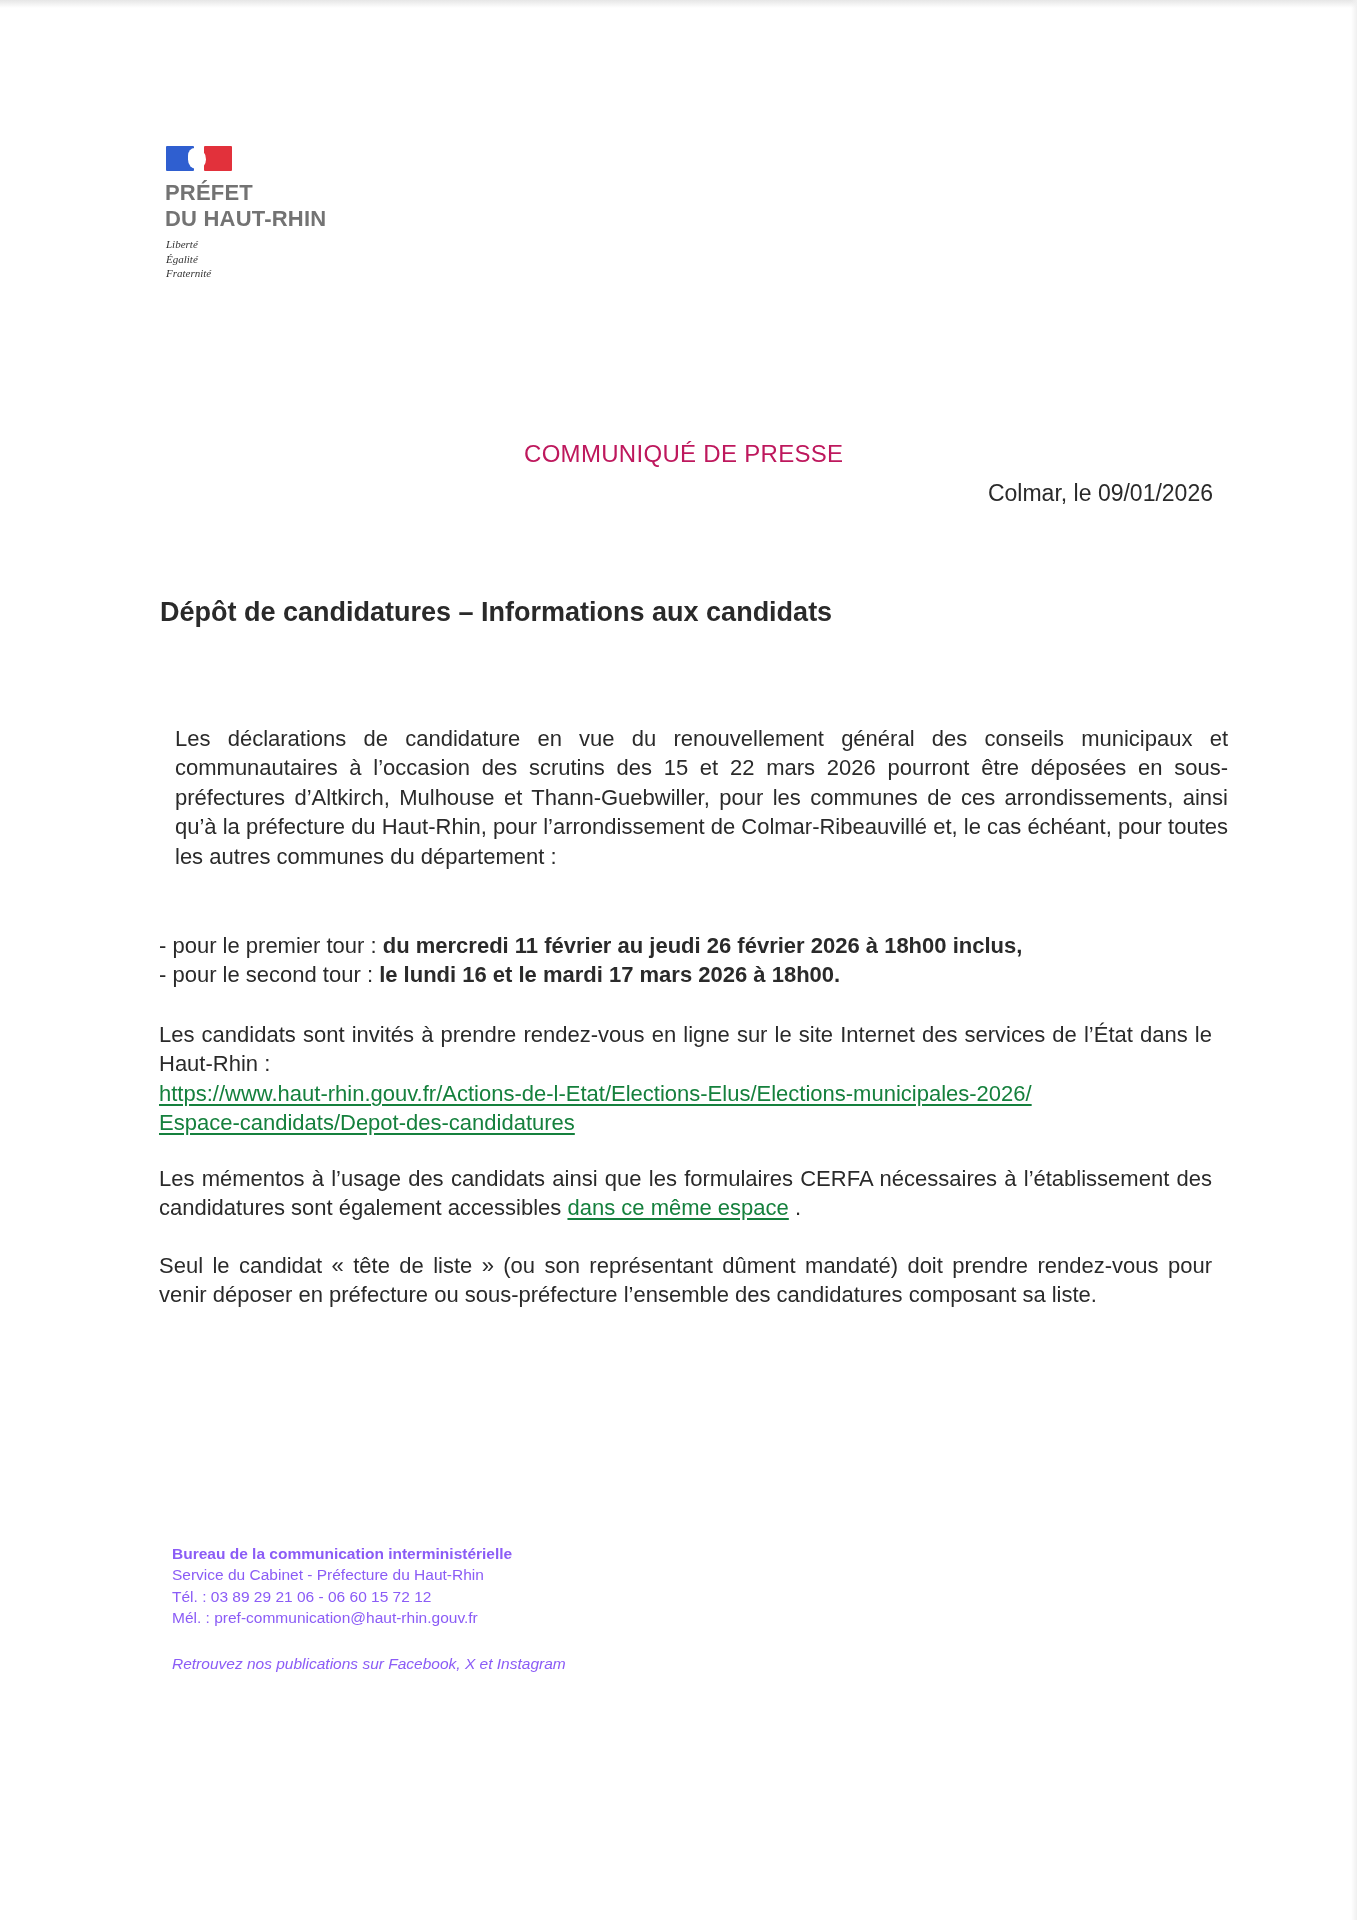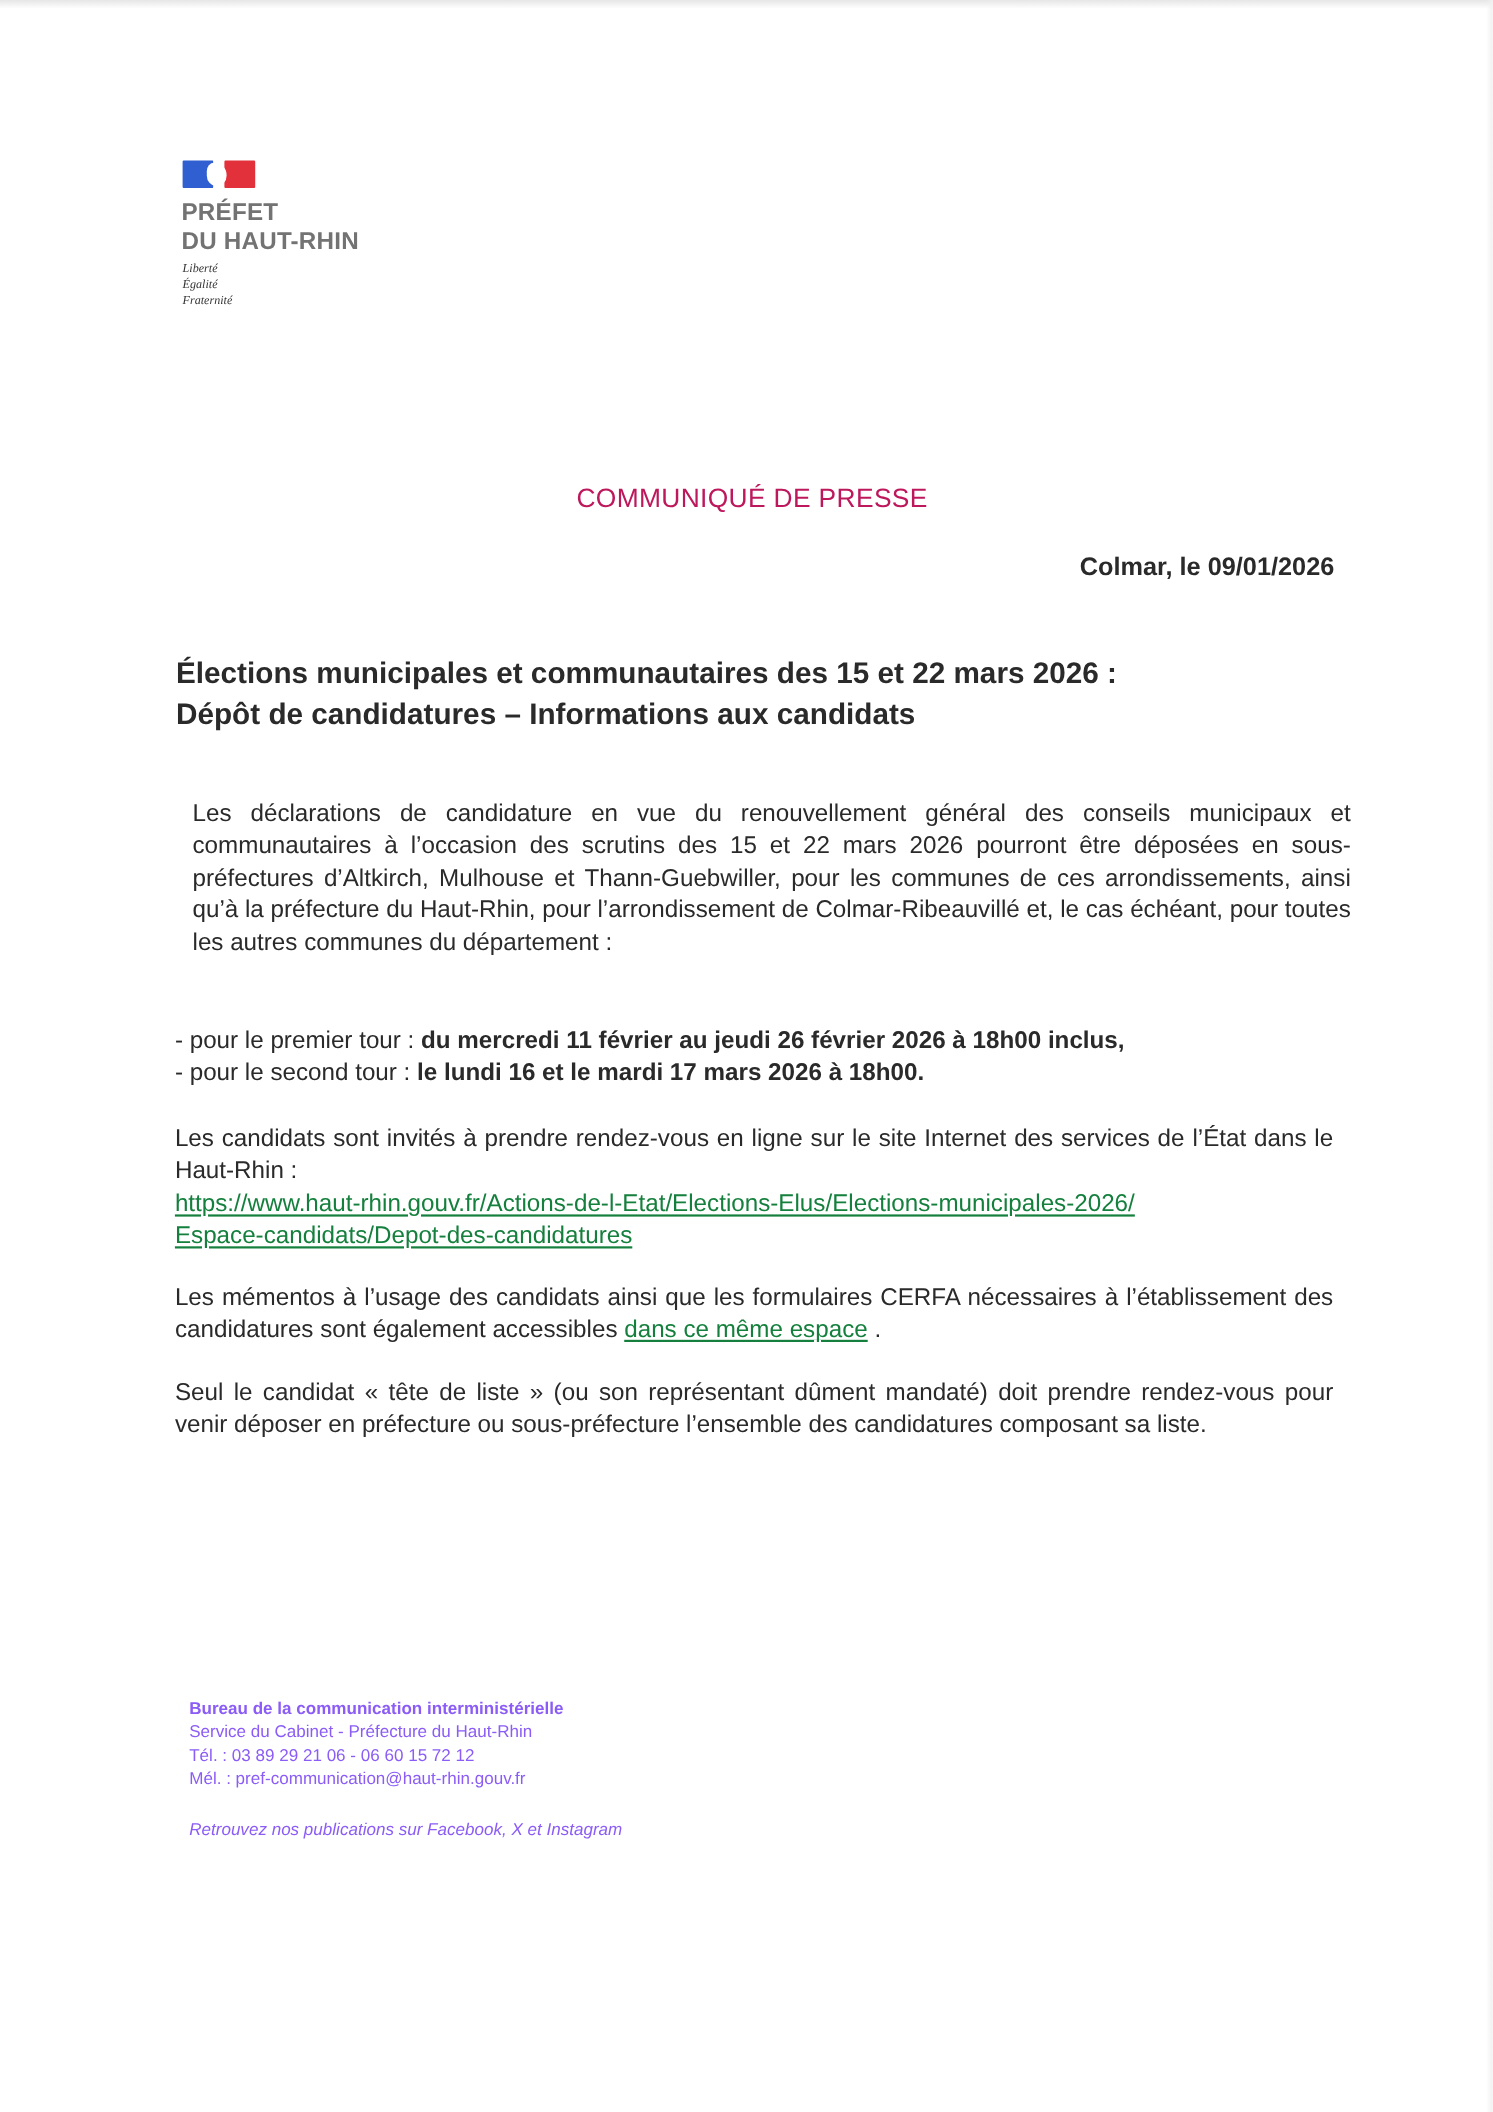--- a/index.html
+++ b/index.html
@@ -32,21 +32,21 @@
   }
   .devise {
     position: absolute; left: 166px; top: 237px; font-family: "Liberation Serif", "DejaVu Serif", serif;
     font-style: italic; font-size: 11px; line-height: 14.5px; color: #333;
   }
 
   .communique {
     position: absolute; left: 524px; top: 440px; font-size: 24px; color: #be185d; letter-spacing: 0.3px;
   }
   .date {
-    position: absolute; right: 144px; top: 502px; font-size: 23px; color: #2a2a2a; font-weight: bold;
+    position: absolute; right: 144px; top: 480px; font-size: 23px; color: #2a2a2a;
   }
   .title {
     position: absolute; left: 160px; top: 594px; width: 1060px; font-weight: bold; font-size: 27px; line-height: 37px; color: #2a2a2a;
   }
 
   .body-text {
     position: absolute; left: 159px; width: 1053px; font-size: 22px; line-height: 29.4px; color: #2a2a2a;
   }
   .justify { text-align: justify; text-align-last: left; }
   .p1 { top: 724px; margin-left: 16px; }
@@ -84,21 +84,20 @@
 <div class="devise">
   <div>Liberté</div>
   <div>Égalité</div>
   <div>Fraternité</div>
 </div>
 
 <div class="communique">COMMUNIQUÉ DE PRESSE</div>
 <div class="date">Colmar, le 09/01/2026</div>
 
 <div class="title">
-  <div>Élections municipales et communautaires des 15 et 22 mars 2026 :</div>
   <div>Dépôt de candidatures – Informations aux candidats</div>
 </div>
 
 <div class="body-text justify p1">Les déclarations de candidature en vue du renouvellement général des conseils municipaux et communautaires à l’occasion des scrutins des 15 et 22 mars 2026 pourront être déposées en sous-préfectures d’Altkirch, Mulhouse et Thann-Guebwiller, pour les communes de ces arrondissements, ainsi qu’à la préfecture du Haut-Rhin, pour l’arrondissement de Colmar-Ribeauvillé et, le cas échéant, pour toutes les autres communes du département :</div>
 
 <div class="body-text bullets">
   <div>
     <span>- pour le premier tour : </span><b>du mercredi 11 février au jeudi 26 février 2026 à 18h00 inclus,</b>
   </div>
   <div>

